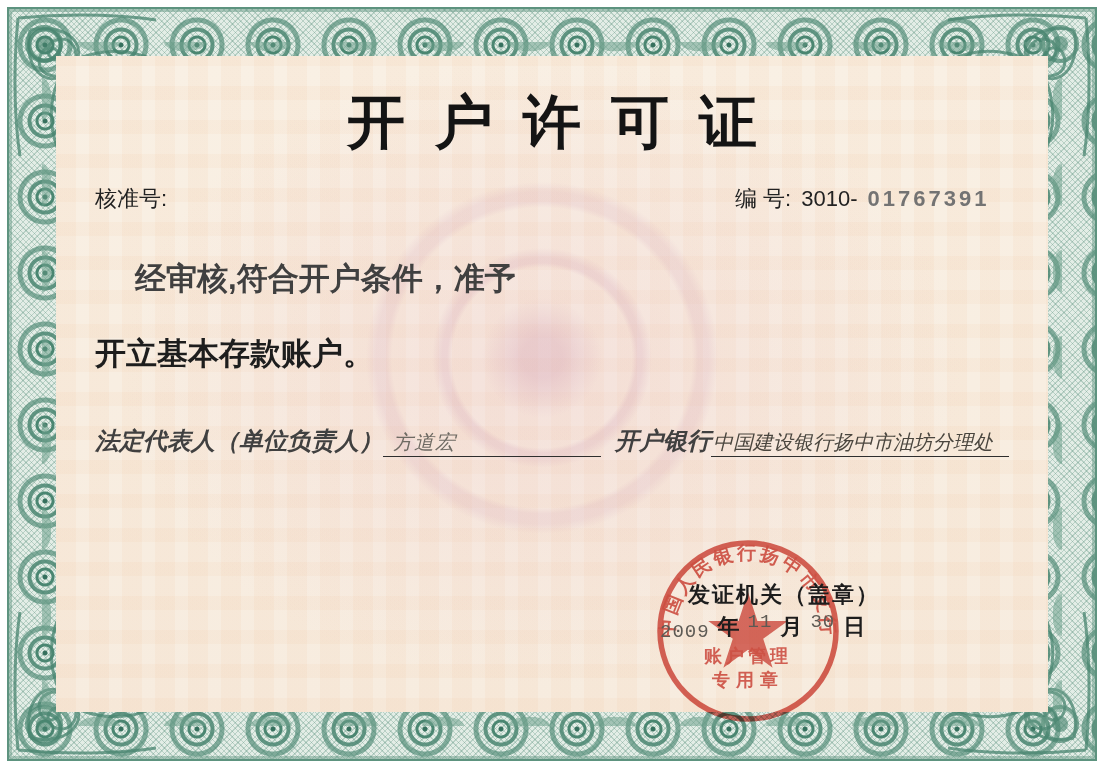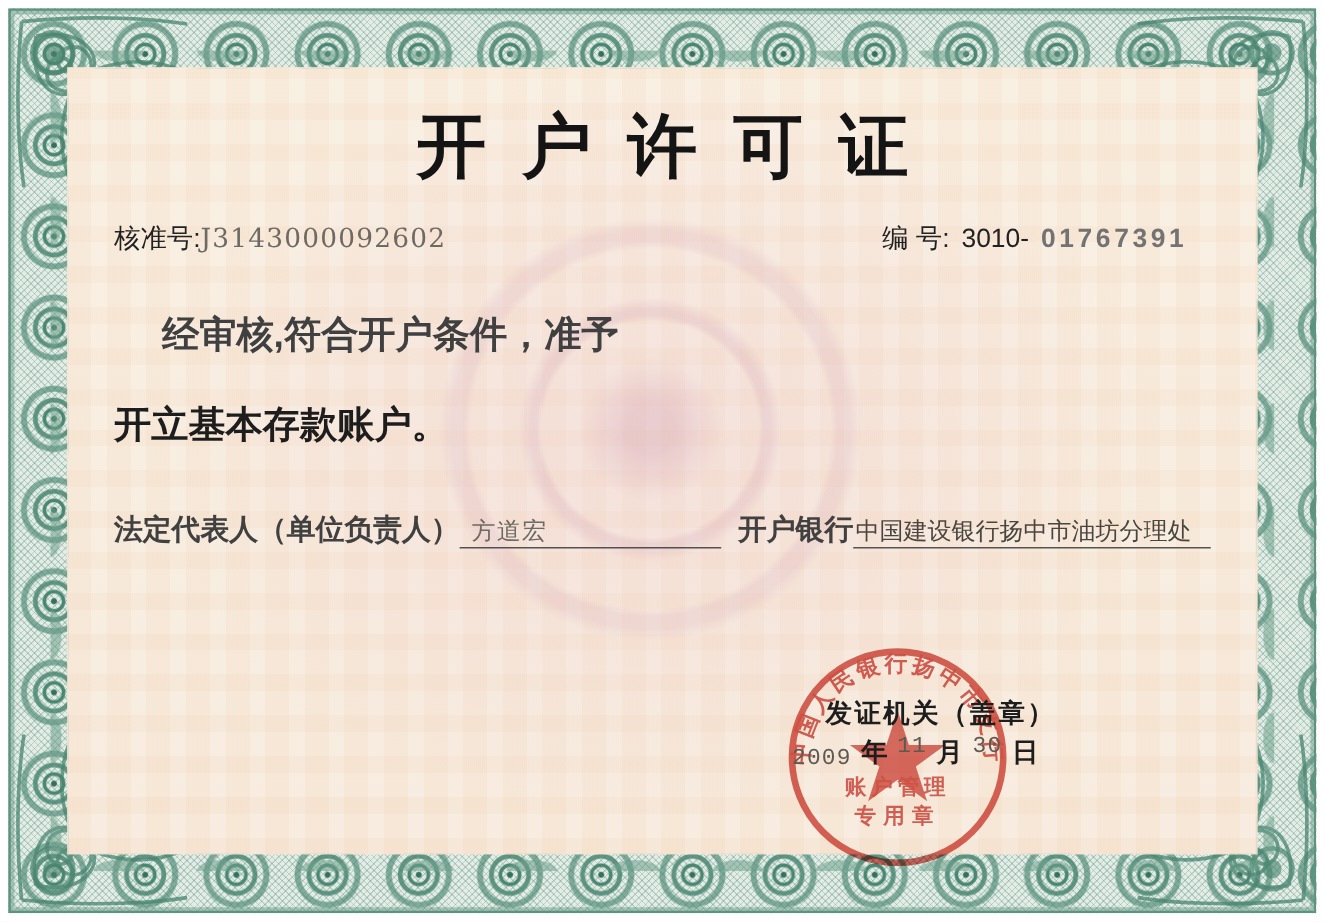--- a/index.html
+++ b/index.html
@@ -75,21 +75,21 @@
   .red{color:#737373;font-weight:700;letter-spacing:3px;}
 
   .approval{left:95px;top:184px;font-size:22px;}
   .serial{left:735px;top:184px;font-size:22px;gap:10px;}
 
   .line1{left:135px;top:258px;}
   .line1 .big{font-size:31px;font-weight:800;}
   .company-ul{width:392px;margin:0 6px;text-align:left;padding-left:8px;font-size:21px;vertical-align:baseline;}
   .line2{left:95px;top:333px;font-size:31px;font-weight:800;}
 
-  .line3{left:95px;top:425px;font-size:24px;}
+  .line3{left:95px;top:425px;font-size:24px;font-style:italic;}
   .name-ul{width:208px;padding-left:10px;font-size:20px;}
   .bank-ul{width:296px;padding-left:2px;font-size:20px;letter-spacing:0;}
   .line4{left:103px;top:506px;font-size:24px;}
   .acct-ul{width:342px;padding-left:8px;margin-left:22px;font-size:20px;letter-spacing:1.5px;}
 
   .issuer{left:688px;top:580px;font-size:22px;font-weight:600;letter-spacing:2px;}
   .dateline{left:660px;top:612px;font-size:22px;align-items:baseline;}
   .dateline .num{font-family:Liberation Mono, monospace;color:#5d5a54;font-size:19px;letter-spacing:1px;}
   .dateline .cjk{font-weight:600;margin:0 8px;}
   .dateline .up{position:relative;top:-7px;}
@@ -167,21 +167,20 @@
     <text x="98" y="126" text-anchor="middle" font-size="18" fill="#cf4036" font-weight="700" letter-spacing="4" opacity=".9">账户管理</text>
     <text x="98" y="150" text-anchor="middle" font-size="18" fill="#cf4036" font-weight="700" letter-spacing="6" opacity=".9">专用章</text>
   </svg>
 
   <div class="layer">
 
     <div class="title">开户许可证</div>
 
     <div class="row approval">
       <span class="lbl-lite">核准号:</span>
-      <span class="val">J3143000092602</span>
     </div>
 
     <div class="row serial">
       <span class="lbl-lite">编 号:</span>
       <span class="lbl-lite">3010-</span>
       <span class="red">01767391</span>
     </div>
 
     <div class="row line1">
       <span class="big lbl">经审核,</span>

